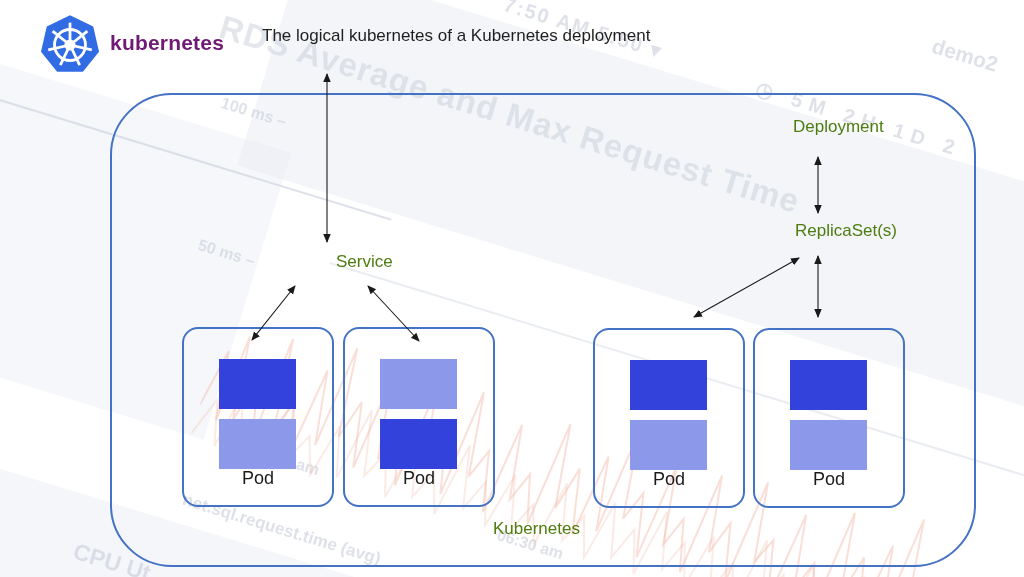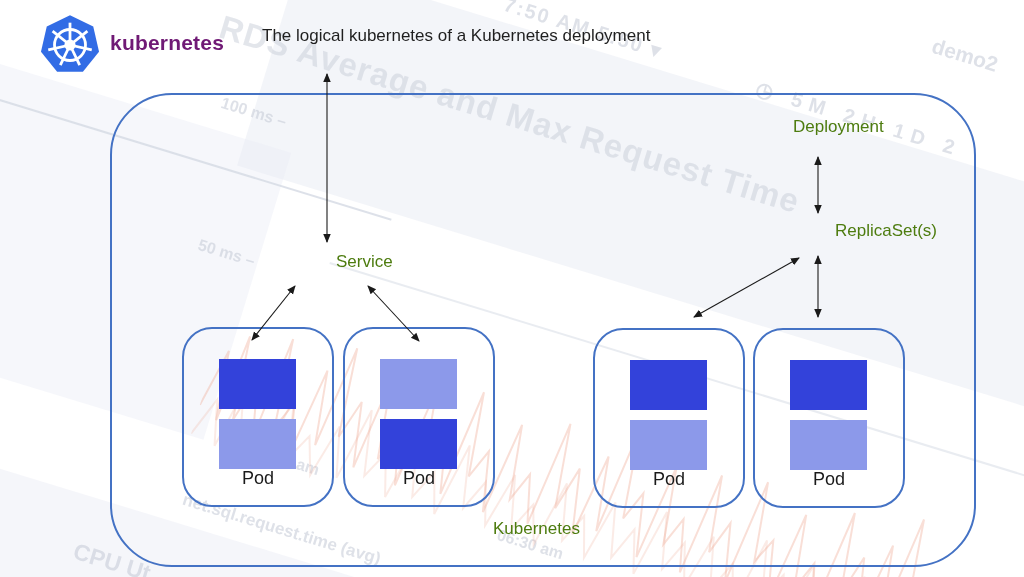--- a/index.html
+++ b/index.html
@@ -44,26 +44,26 @@
   .slide-title{position:absolute;left:262px;top:26px;font-size:17px;color:#1f1f1f;}
 
   
   .ns-box{
     position:absolute;left:110px;top:93px;width:862px;height:470px;
     border:2.5px solid var(--accent-blue,#4472C4);border-radius:62px;background:transparent;
   }
   .lbl{position:absolute;font-size:17px;color:#4d7c0f;white-space:nowrap;}
   .lbl-service{left:300px;top:252px;margin-left:36px;}
   .lbl-deployment{left:793px;top:117px;}
-  .lbl-replicaset{left:795px;top:221px;margin-left:40px;}
+  .lbl-replicaset{left:795px;top:221px;}
   .lbl-namespace{left:493px;top:519px;}
 
   .pod{
     position:absolute;width:148px;height:176px;background:transparent;
-    border:2.5px solid var(--accent-blue,#4472C4);border-radius:30px;
+    border:2.5px solid var(--accent-blue,#4472C4);border-radius:16px;
   }
   .pod1{left:182px;top:327px;}
   .pod2{left:343px;top:327px;}
   .pod3{left:593px;top:328px;}
   .pod4{left:753px;top:328px;}
   .pod .block{position:absolute;left:35px;width:77px;height:50px;}
   .block.b1{top:30px;}
   .block.b2{top:90px;}
   .c-dark{background:var(--pod-dark,#3342DA);}
   .c-light{background:var(--pod-light,#8C99EA);}

